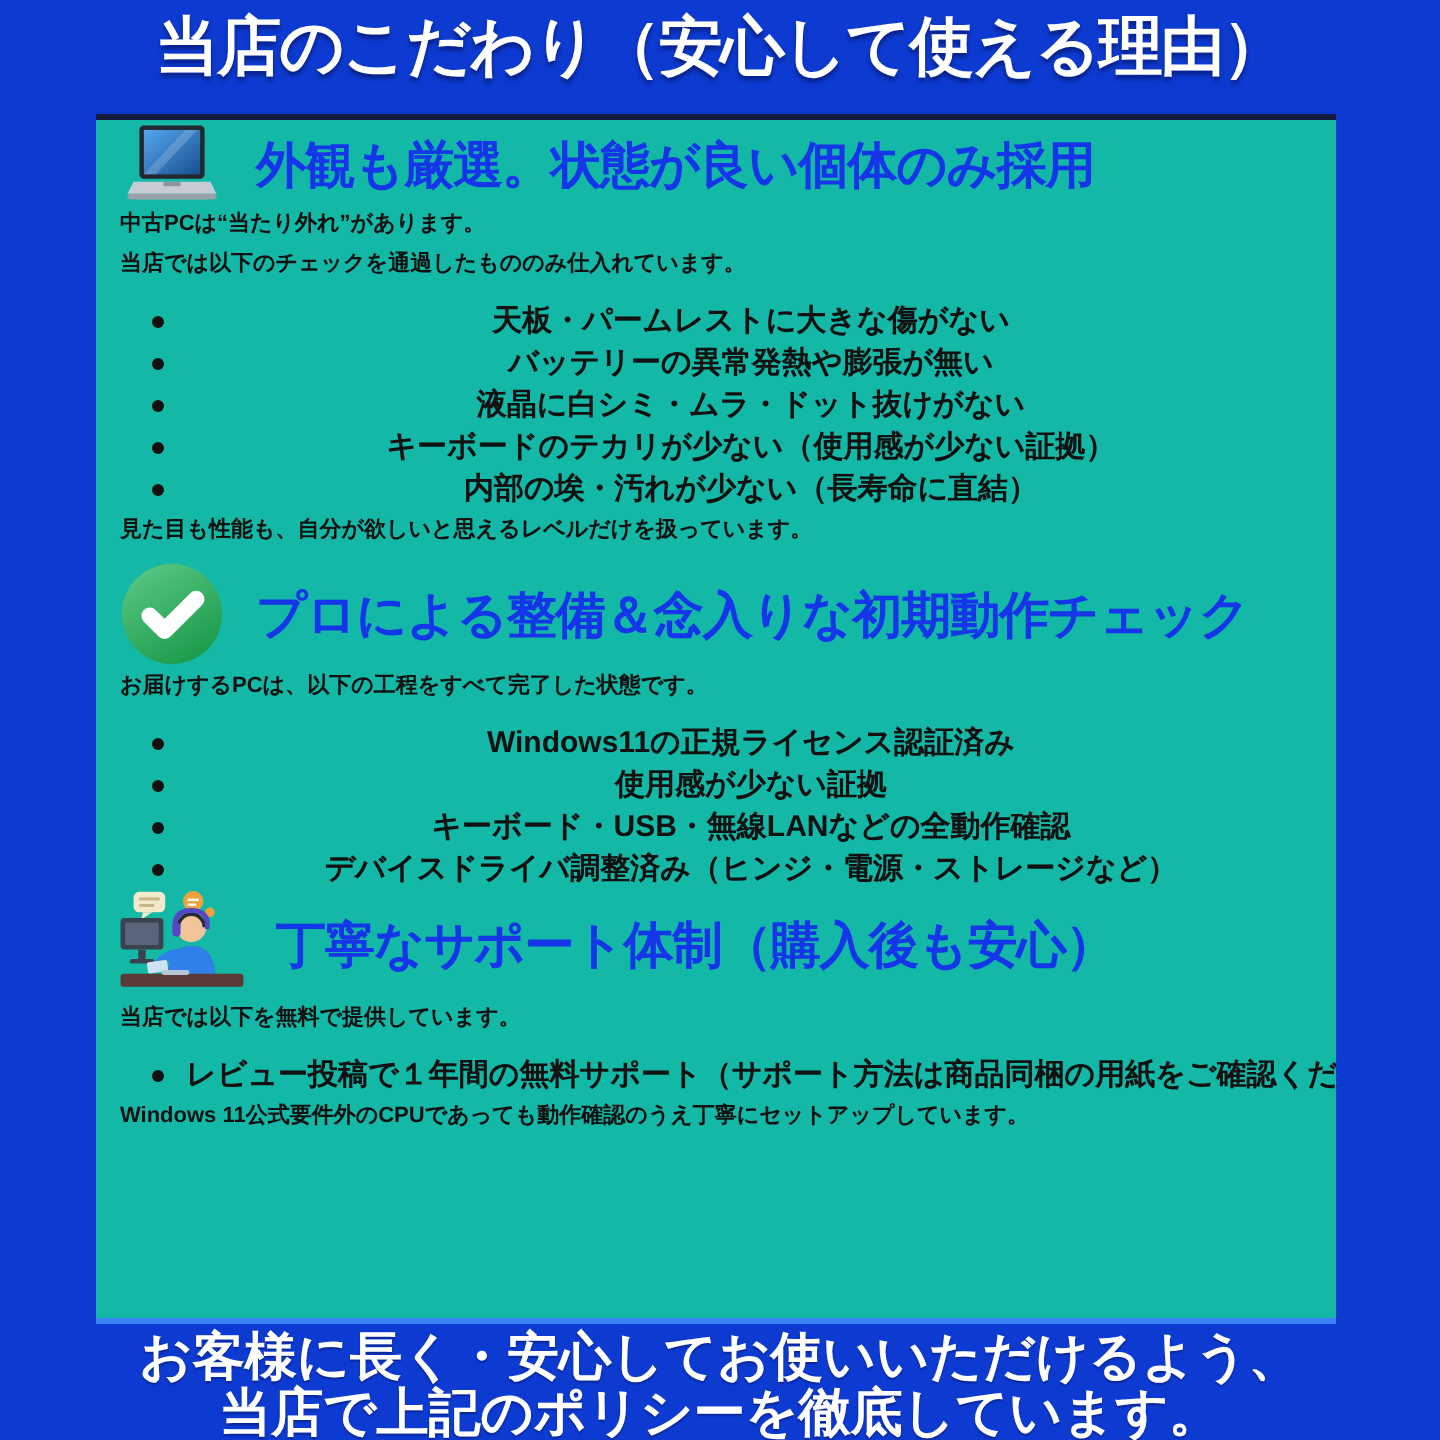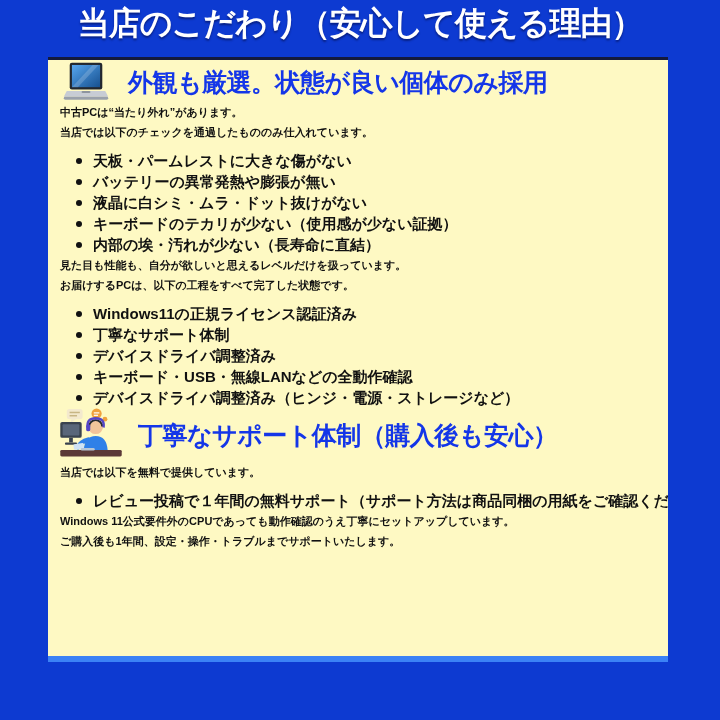--- a/index.html
+++ b/index.html
@@ -3,33 +3,33 @@
 <meta charset="utf-8">
 <style>
   html,body{margin:0;padding:0;}
   body{width:720px;height:720px;overflow:hidden;background:#0d3ad1;
        font-family:"Liberation Sans", sans-serif;}
   .page{position:relative;width:720px;height:720px;background:#0d3ad1;}
   .header{height:47px;display:flex;align-items:center;justify-content:center;
           color:#fff;font-size:32px;font-weight:900;letter-spacing:-1px;
           text-shadow:0 2px 2px rgba(0,0,40,.45);white-space:nowrap;}
   .panel{position:absolute;left:48px;top:57px;width:620px;height:605px;
-         box-sizing:border-box;background:#fef9c3;color:#111;
-         border-top:3px solid #141a3c;border-bottom:6px solid #3b82f6;
+         box-sizing:border-box;background:#14b8a6;color:#111;
+         border-top:3px solid #141a3c;border-bottom:3px solid #3b82f6;
          padding:2px 10px 0 10px;overflow:hidden;}
   .sec-head{display:flex;align-items:center;gap:16px;margin:0 0 0 2px;}
   .sec-head h2{margin:0;font-size:25px;font-weight:900;color:#1436e8;
                white-space:nowrap;letter-spacing:-0.5px;}
   .icon{flex:0 0 auto;display:inline-flex;align-items:center;justify-content:center;}
   .icon-laptop{width:52px;height:40px;}
   .icon-check{width:52px;height:52px;}
   .icon-support{width:62px;height:54px;}
   p.body{margin:0 0 0 2px;font-size:11px;font-weight:700;line-height:20px;
          white-space:nowrap;}
-  ul.blist{list-style:none;margin:8px 0 0 0;padding:0 0 0 16px;}
+  ul.blist{list-style:none;margin:8px 0 0 0;padding:0 0 0 16px;text-align:center;}
   ul.blist li{position:relative;padding-left:19px;font-size:15px;font-weight:700;
               line-height:21px;white-space:nowrap;}
   ul.blist li::before{content:"";position:absolute;left:2px;top:8px;width:6px;height:6px;
               border-radius:50%;background:#111;}
   .mt6{margin-top:6px;} .mt8{margin-top:8px;}
   .sec2-list{margin-top:10px;}
   .closing{margin-top:10px;}
   .footer{position:absolute;left:0;top:664px;width:720px;text-align:center;
           color:#fff;font-size:26px;font-weight:800;line-height:28px;
           text-shadow:0 1px 1px rgba(0,0,40,.35);white-space:nowrap;}
@@ -69,25 +69,39 @@
         <li>天板・パームレストに大きな傷がない</li>
         <li>バッテリーの異常発熱や膨張が無い</li>
         <li>液晶に白シミ・ムラ・ドット抜けがない</li>
         <li>キーボードのテカリが少ない（使用感が少ない証拠）</li>
         <li>内部の埃・汚れが少ない（長寿命に直結）</li>
       </ul>
       <p class="body">見た目も性能も、自分が欲しいと思えるレベルだけを扱っています。</p>
     </section>
 
     <section>
+      <div class="sec-head mt6">
+        <span class="icon icon-check">
+          <svg viewBox="0 0 56 56" width="52" height="52" aria-hidden="true">
+            <defs>
+              <linearGradient id="grn" x1="0" y1="0" x2="0.6" y2="1">
+                <stop offset="0" stop-color="#5ecb87"></stop>
+                  <stop offset="1" stop-color="#1d9c4c"></stop>
+              </linearGradient>
+            </defs>
+            <circle cx="28" cy="28" r="27" fill="url(#grn)"></circle>
+            <path d="M16 29 L24 37 L41 20" fill="none" stroke="#ffffff" stroke-width="9" stroke-linecap="round" stroke-linejoin="round"></path>
+          </svg>
+        </span>
+        <h2>プロによる整備＆念入りな初期動作チェック</h2>
+      </div>
       <p class="body">お届けするPCは、以下の工程をすべて完了した状態です。</p>
       <ul class="blist sec2-list">
         <li>Windows11の正規ライセンス認証済み</li>
-        <li>丁寧なサポート体制</li>
-        <li>デバイスドライバ調整済み</li>
+        <li>使用感が少ない証拠</li>
         <li>キーボード・USB・無線LANなどの全動作確認</li>
         <li>デバイスドライバ調整済み（ヒンジ・電源・ストレージなど）</li>
       </ul>
     </section>
 
     <section>
       <div class="sec-head">
         <span class="icon icon-support">
           <svg viewBox="0 0 66 58" width="62" height="54" aria-hidden="true">
 
@@ -118,19 +132,22 @@
             <rect x="22" y="43" width="15" height="2.6" rx="1.3" fill="#b7c6d6"></rect>
           </svg>
         </span>
         <h2>丁寧なサポート体制（購入後も安心）</h2>
       </div>
       <p class="body">当店では以下を無料で提供しています。</p>
       <ul class="blist mt8">
         <li>レビュー投稿で１年間の無料サポート（サポート方法は商品同梱の用紙をご確認ください）</li>
       </ul>
       <p class="body closing">Windows 11公式要件外のCPUであっても動作確認のうえ丁寧にセットアップしています。</p>
-      <p class="body">ご購入後も1年間、設定・操作・トラブルまでサポートいたします。</p>
     </section>
 
   </div>
 
+  <div class="footer">
+    <div>お客様に長く・安心してお使いいただけるよう、</div>
+    <div>当店で上記のポリシーを徹底しています。</div>
+  </div>
 
 </div>
 
 </body></html>

